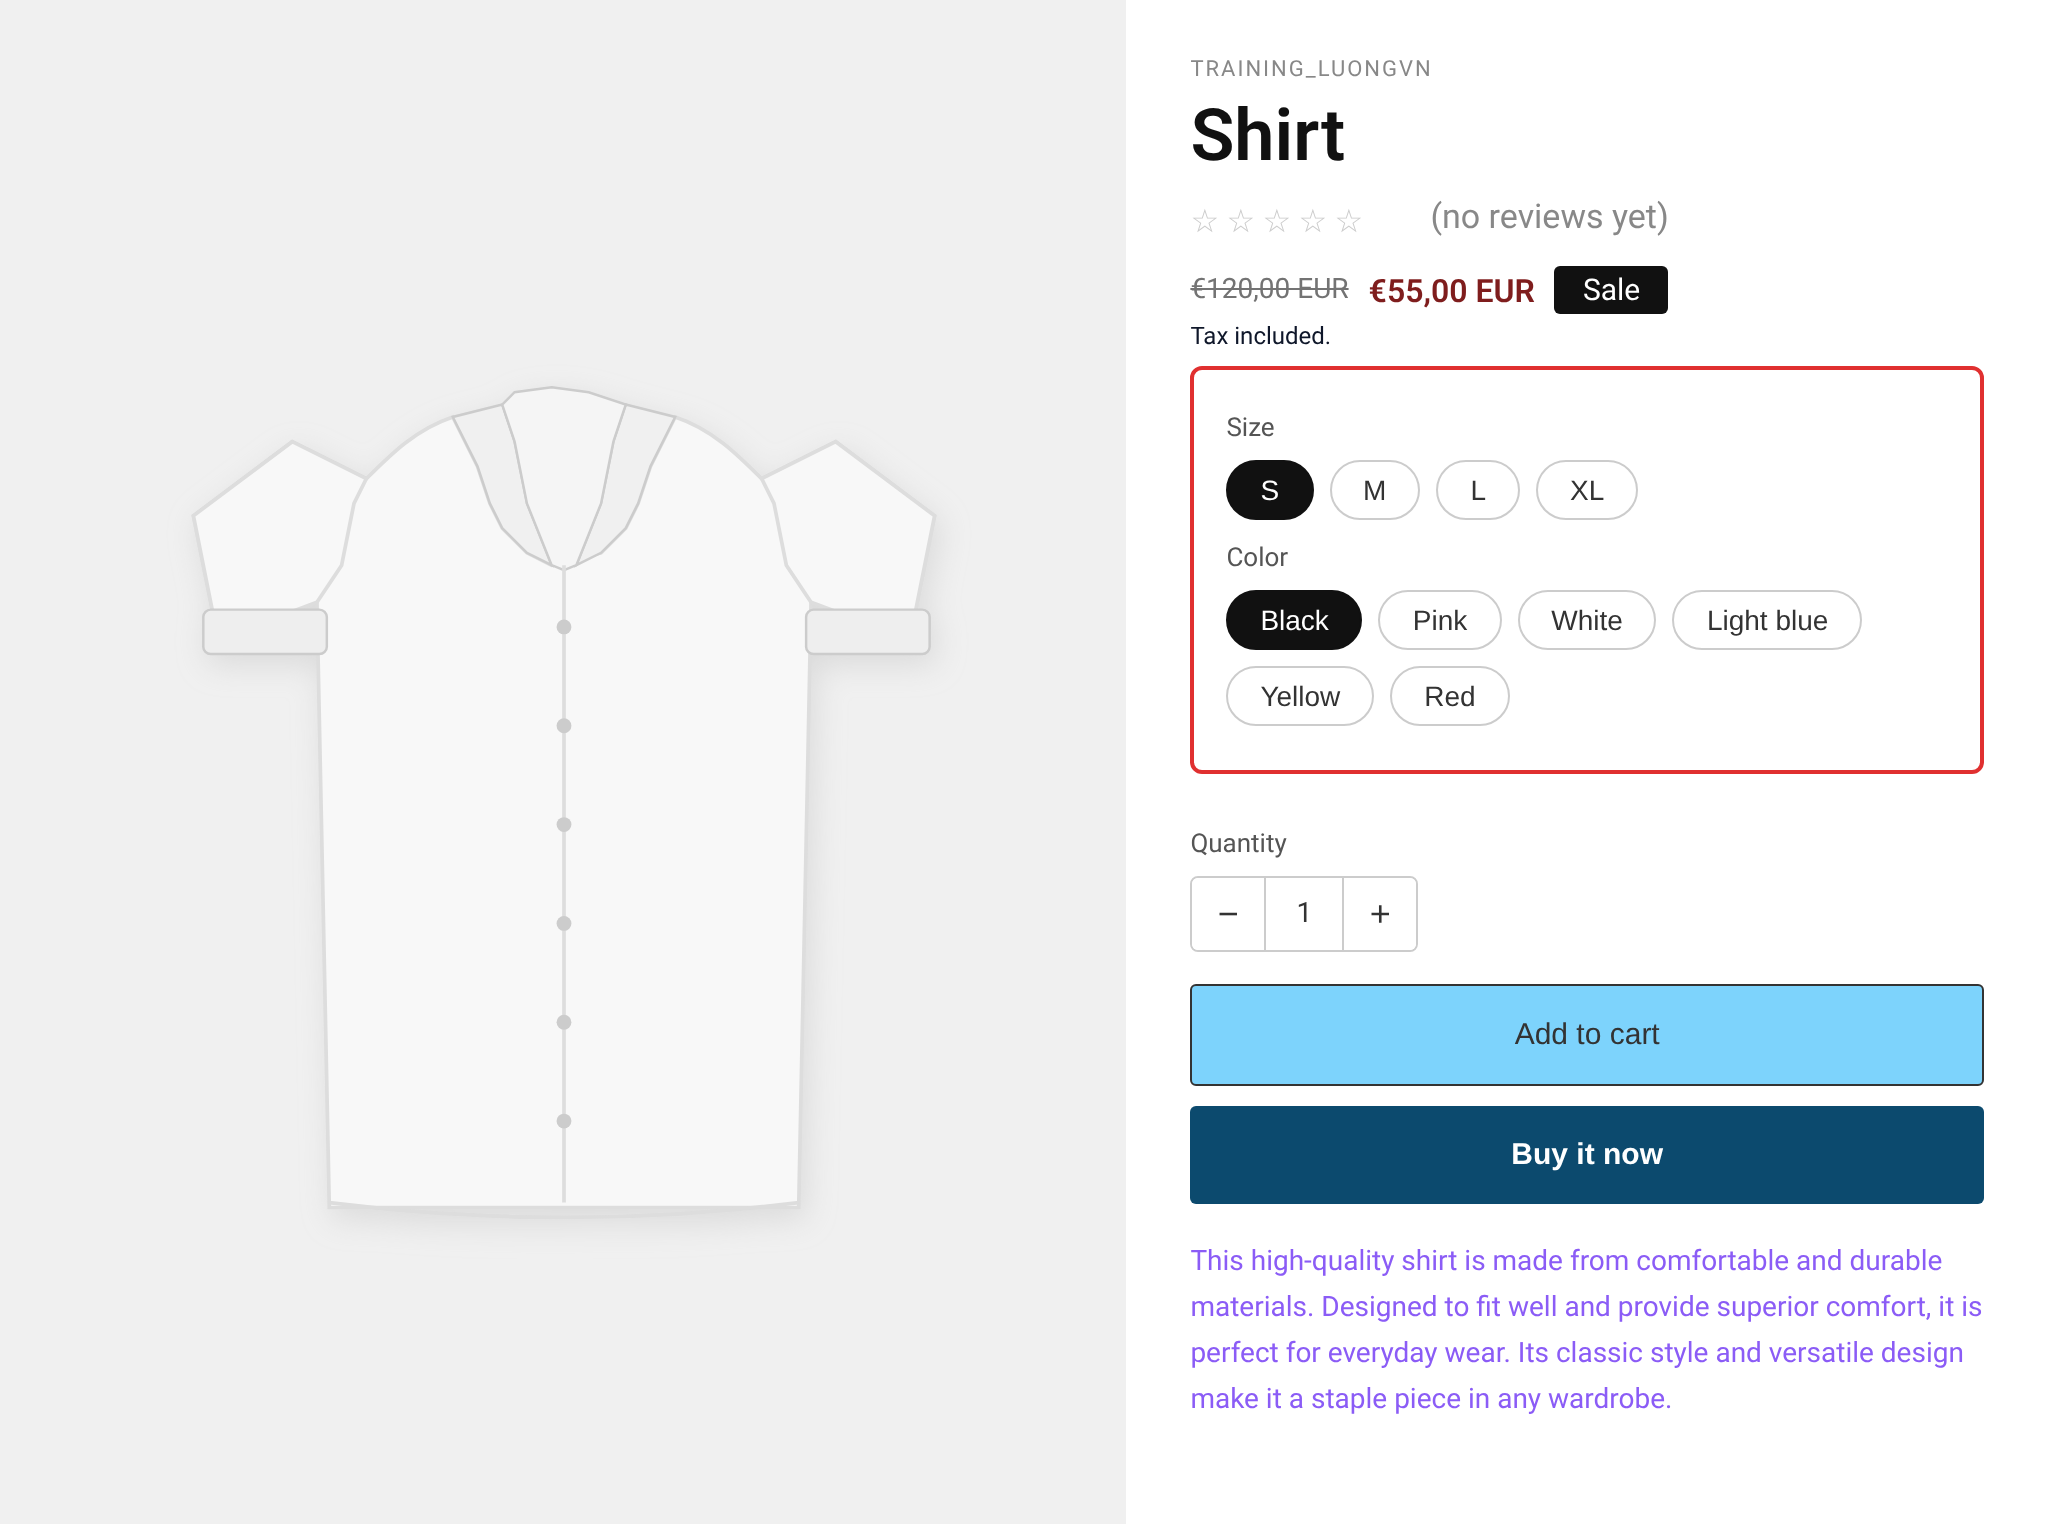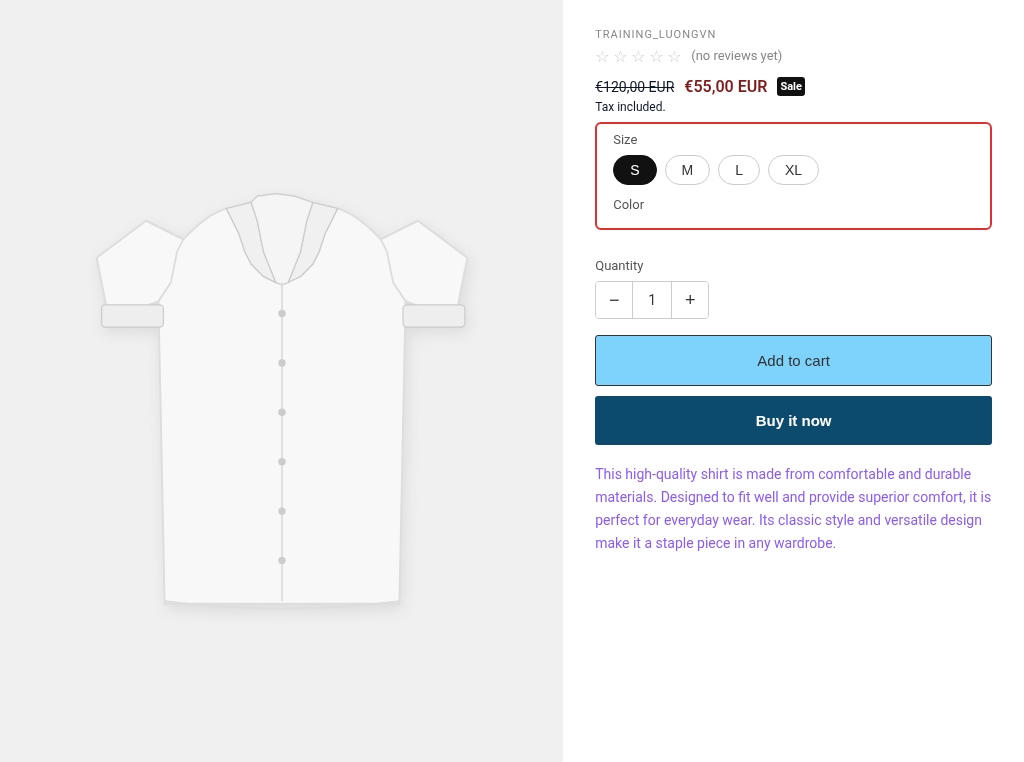--- a/index.html
+++ b/index.html
@@ -56,56 +56,57 @@
       display: flex;
       gap: 2px;
     }
     .star {
       width: 16px;
       height: 16px;
       color: #ccc;
       font-size: 16px;
     }
     .review-text {
-      font-size: 13px;
+      font-size: 17px;
       color: #888;
+      margin-left: 24px;
     }
     .price-row {
       display: flex;
       align-items: center;
       gap: 10px;
       margin-bottom: 4px;
     }
     .price-original {
       font-size: 14px;
-      color: #0f172a;
+      color: #737373;
       text-decoration: line-through;
     }
     .price-sale {
       font-size: 16px;
       font-weight: 600;
       color: #7f1d1d;
     }
     .sale-badge {
       background: #111;
       color: #fff;
-      font-size: 11px;
-      font-weight: 700;
-      padding: 3px 3px;
+      font-size: 15px;
+      font-weight: 400;
+      padding: 3px 14px;
       border-radius: 3px;
     }
     .tax-note {
       font-size: 12px;
       color: #0f172a;
       margin-bottom: 8px;
     }
     .options-box {
       border: 2px solid #e03030;
       border-radius: 6px;
-      padding: 8px 16px;
+      padding: 22px 16px;
       margin-bottom: 18px;
     }
     .option-group {
       margin-bottom: 12px;
     }
     .option-group:last-child {
       margin-bottom: 0;
     }
     .option-label {
       font-size: 13px;
@@ -244,20 +245,21 @@
 
         <rect x="268" y="148" width="50" height="18" rx="3" fill="#eee" stroke="#ccc" stroke-width="1"></rect>
 
         <path d="M75,388 Q170,400 265,388" fill="none" stroke="#ddd" stroke-width="1.5"></path>
       </g>
     </svg>
   </div>
 
   <div class="product-panel">
     <div class="brand-label">TRAINING_LUONGVN</div>
+    <h1 class="product-title">Shirt</h1>
 
     <div class="reviews-row">
       <div class="stars">
         <span class="star">☆</span>
         <span class="star">☆</span>
         <span class="star">☆</span>
         <span class="star">☆</span>
         <span class="star">☆</span>
       </div>
       <span class="review-text">(no reviews yet)</span>
@@ -278,20 +280,28 @@
         <div class="option-buttons">
           <button class="opt-btn selected">S</button>
           <button class="opt-btn">M</button>
           <button class="opt-btn">L</button>
           <button class="opt-btn">XL</button>
         </div>
       </div>
 
       <div class="option-group">
         <div class="option-label">Color</div>
+        <div class="option-buttons">
+          <button class="opt-btn selected">Black</button>
+          <button class="opt-btn">Pink</button>
+          <button class="opt-btn">White</button>
+          <button class="opt-btn">Light blue</button>
+          <button class="opt-btn">Yellow</button>
+          <button class="opt-btn">Red</button>
+        </div>
       </div>
 
     </div>
 
     
     <div class="quantity-section">
       <div class="quantity-label">Quantity</div>
       <div class="quantity-control">
         <button class="qty-btn">−</button>
         <div class="qty-value">1</div>

